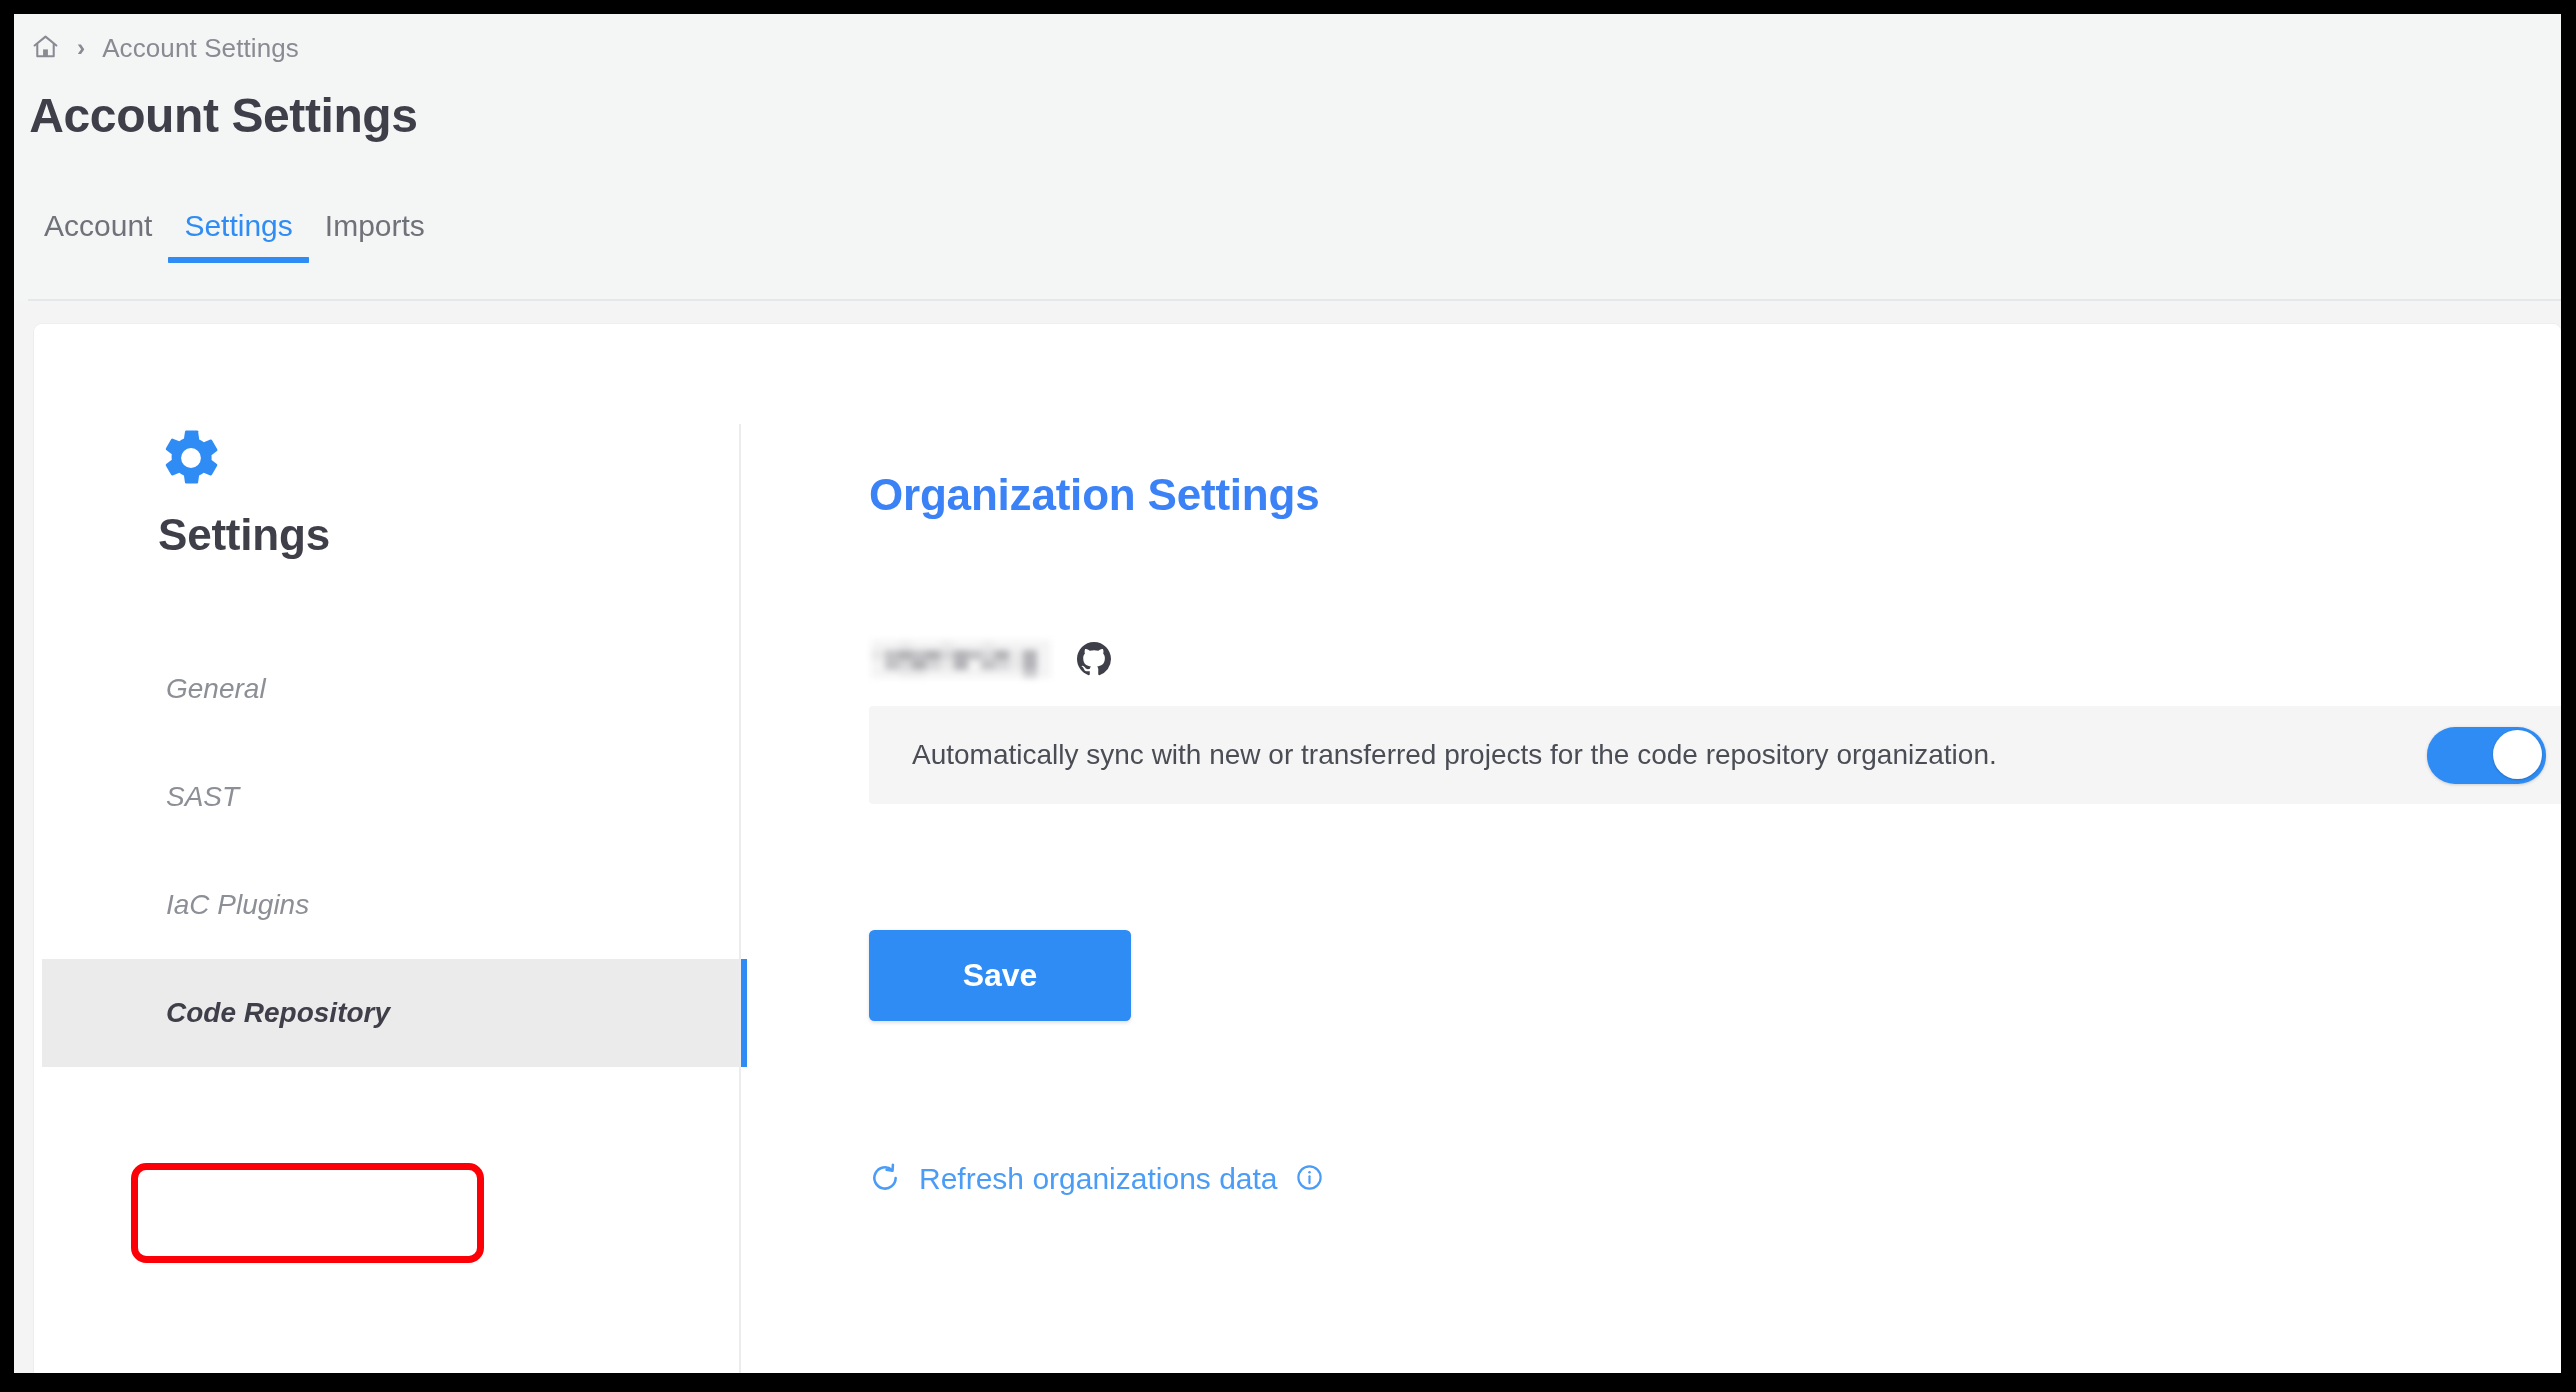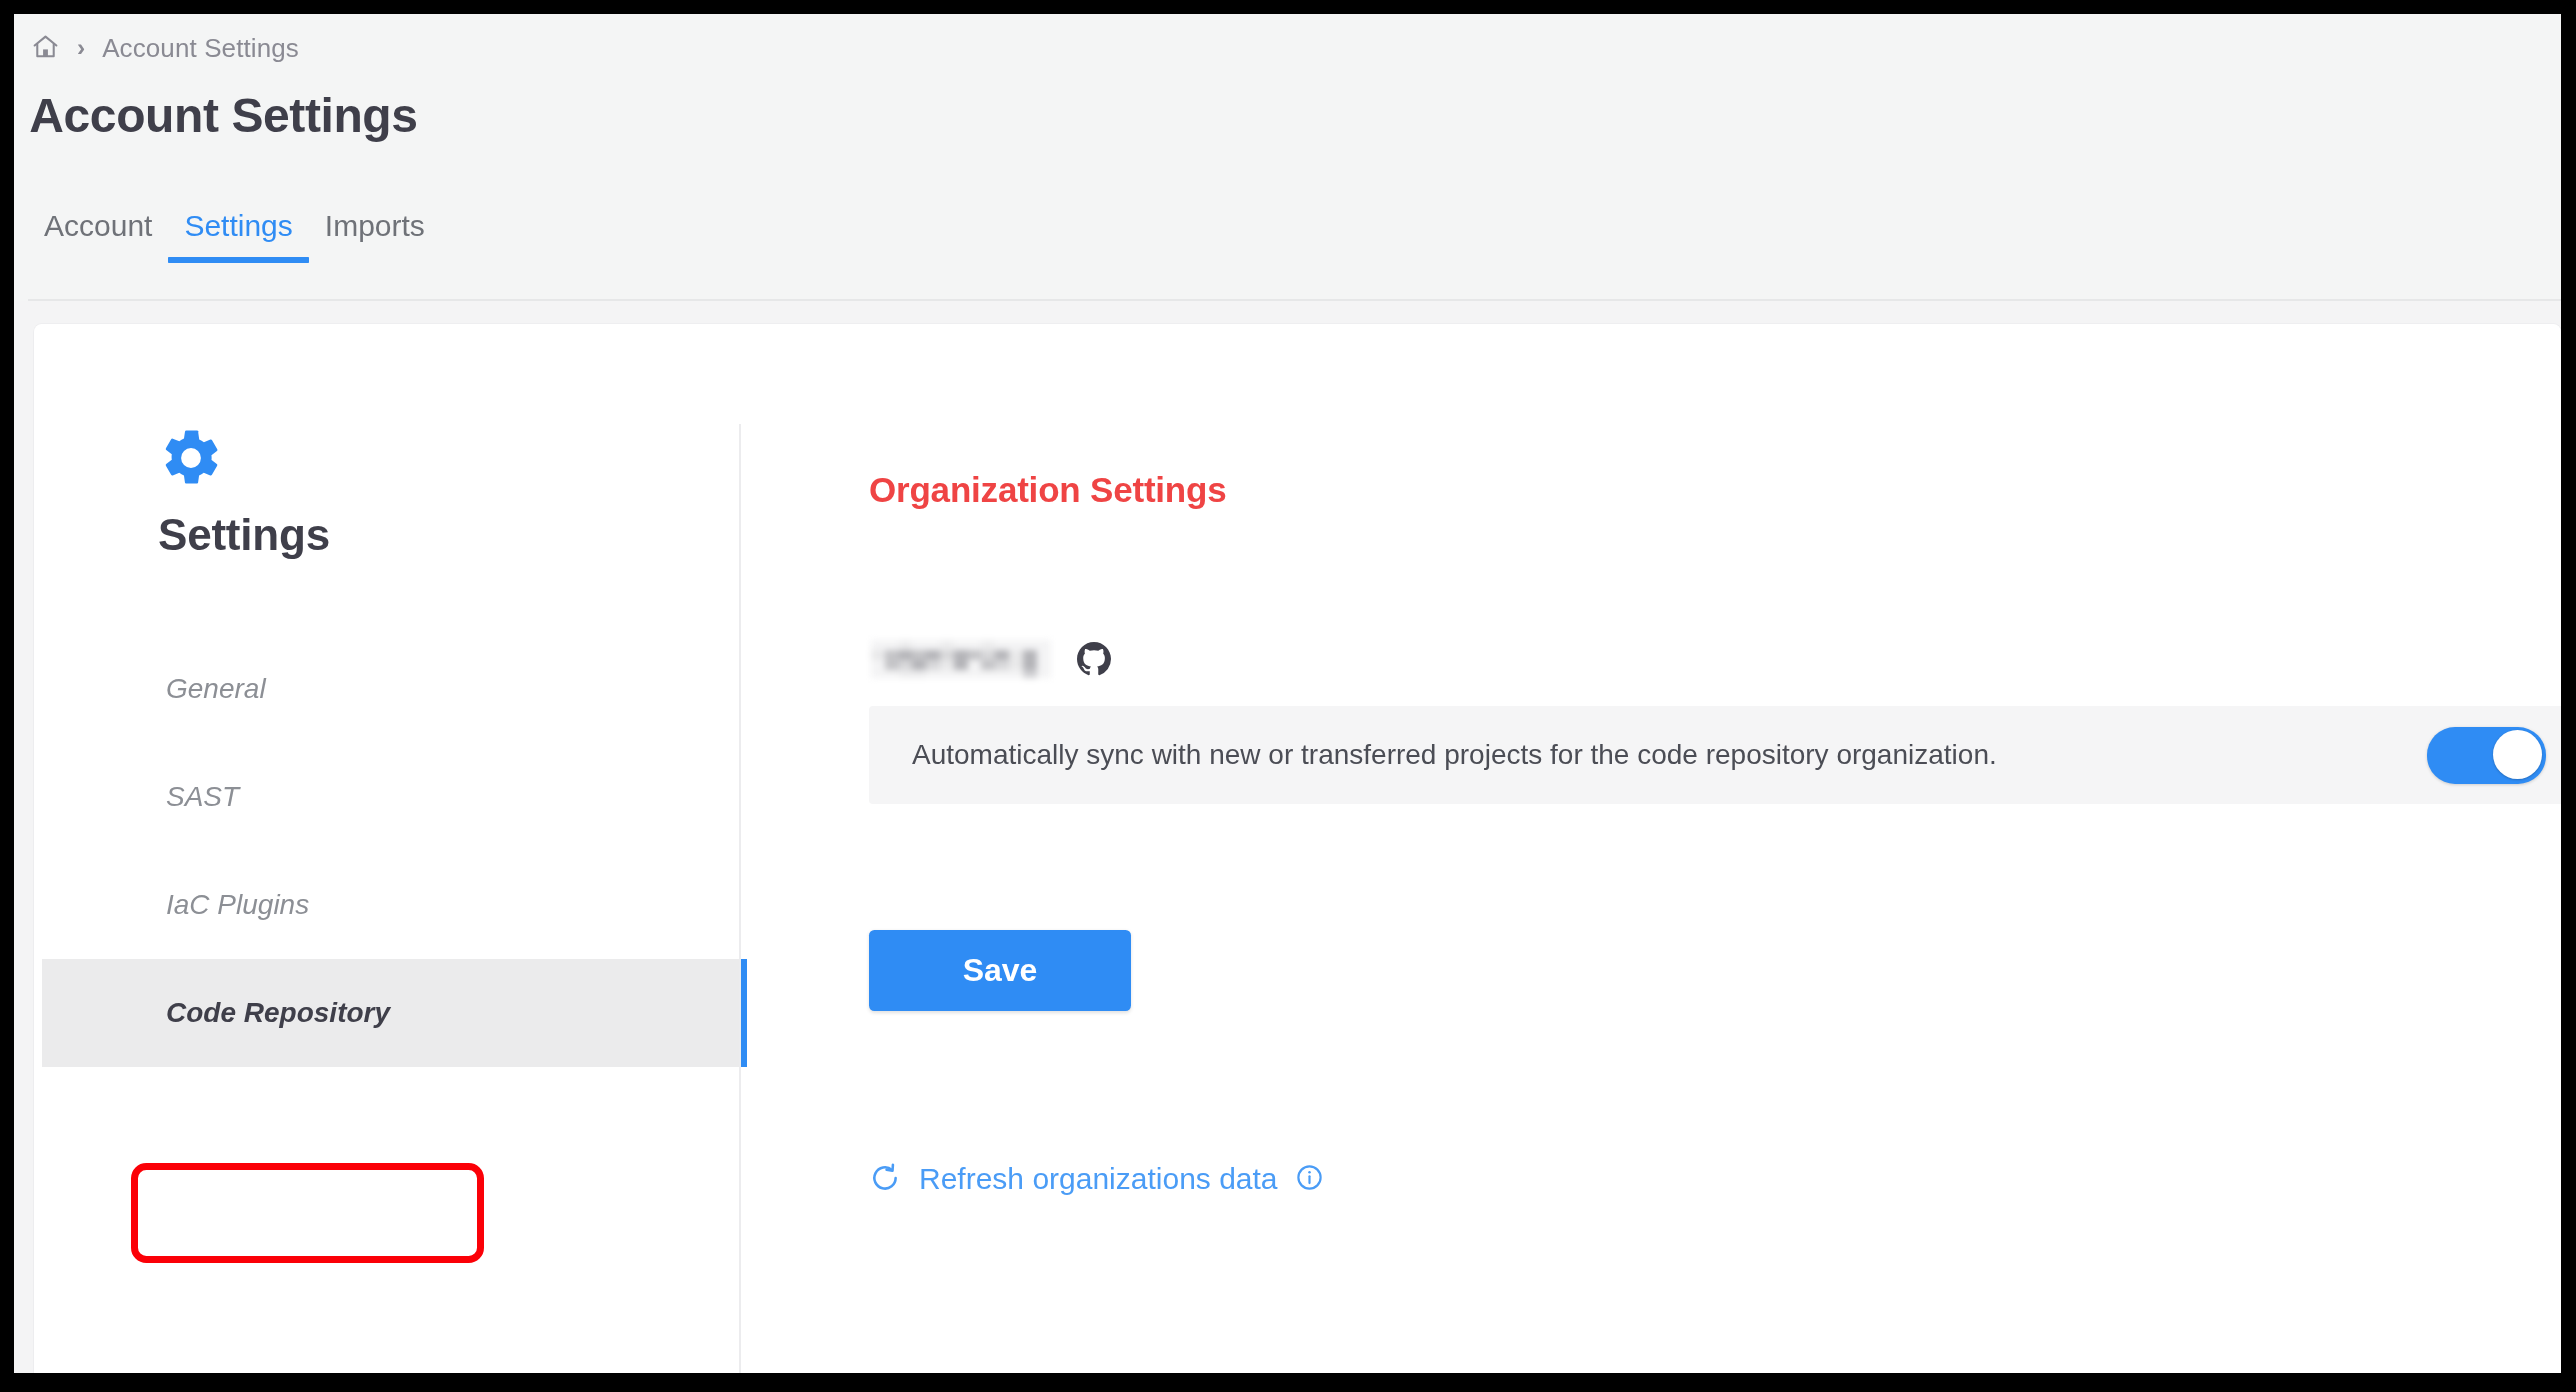--- a/index.html
+++ b/index.html
@@ -218,23 +218,23 @@
     left: 705px;
     top: 0;
     width: 1822px;
     height: 1049px;
   }
 
   #org-heading {
     position: absolute;
     left: 130px;
     top: 146px;
-    font-size: 35px;
+    font-size: 44px;
     font-weight: bold;
-    color: #ef4444;
+    color: #3b82f6;
     letter-spacing: -0.2px;
     white-space: nowrap;
   }
 
   #org-row {
     position: absolute;
     left: 132px;
     top: 311px;
     height: 48px;
     display: flex;
@@ -294,21 +294,21 @@
     border-radius: 50%;
     background: #ffffff;
     box-shadow: 0 0.8px 2.3px rgba(0,0,0,0.25);
   }
 
   #save-button {
     position: absolute;
     left: 130px;
     top: 606px;
     width: 262px;
-    height: 81px;
+    height: 91px;
     background: #2f8cf4;
     border: none;
     border-radius: 5.4px;
     color: #ffffff;
     font-family: "Liberation Sans", sans-serif;
     font-size: 32px;
     font-weight: bold;
     cursor: pointer;
     box-shadow: 0 1.5px 3.8px rgba(0,0,0,0.12);
   }

